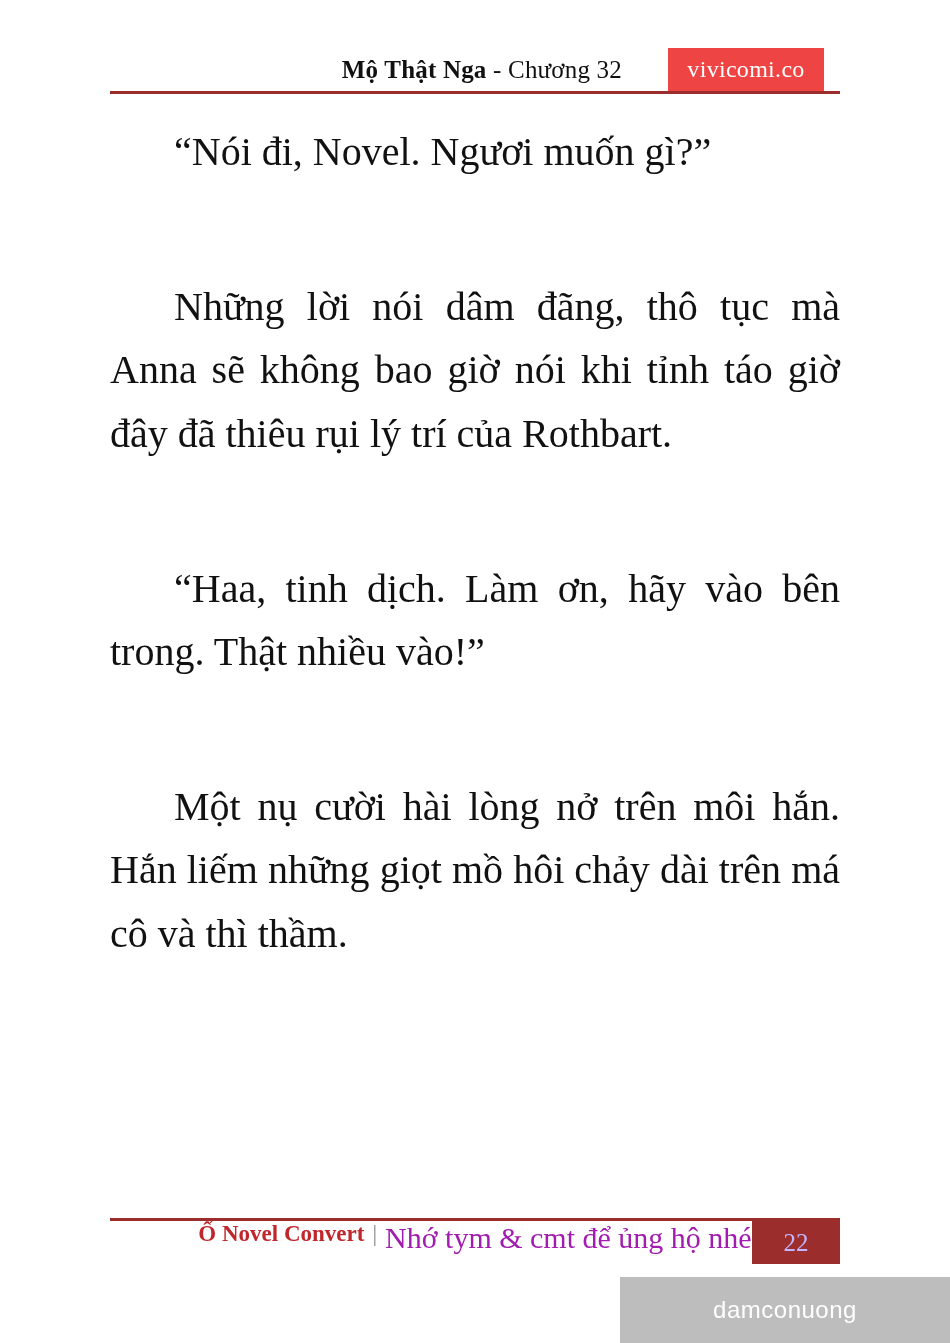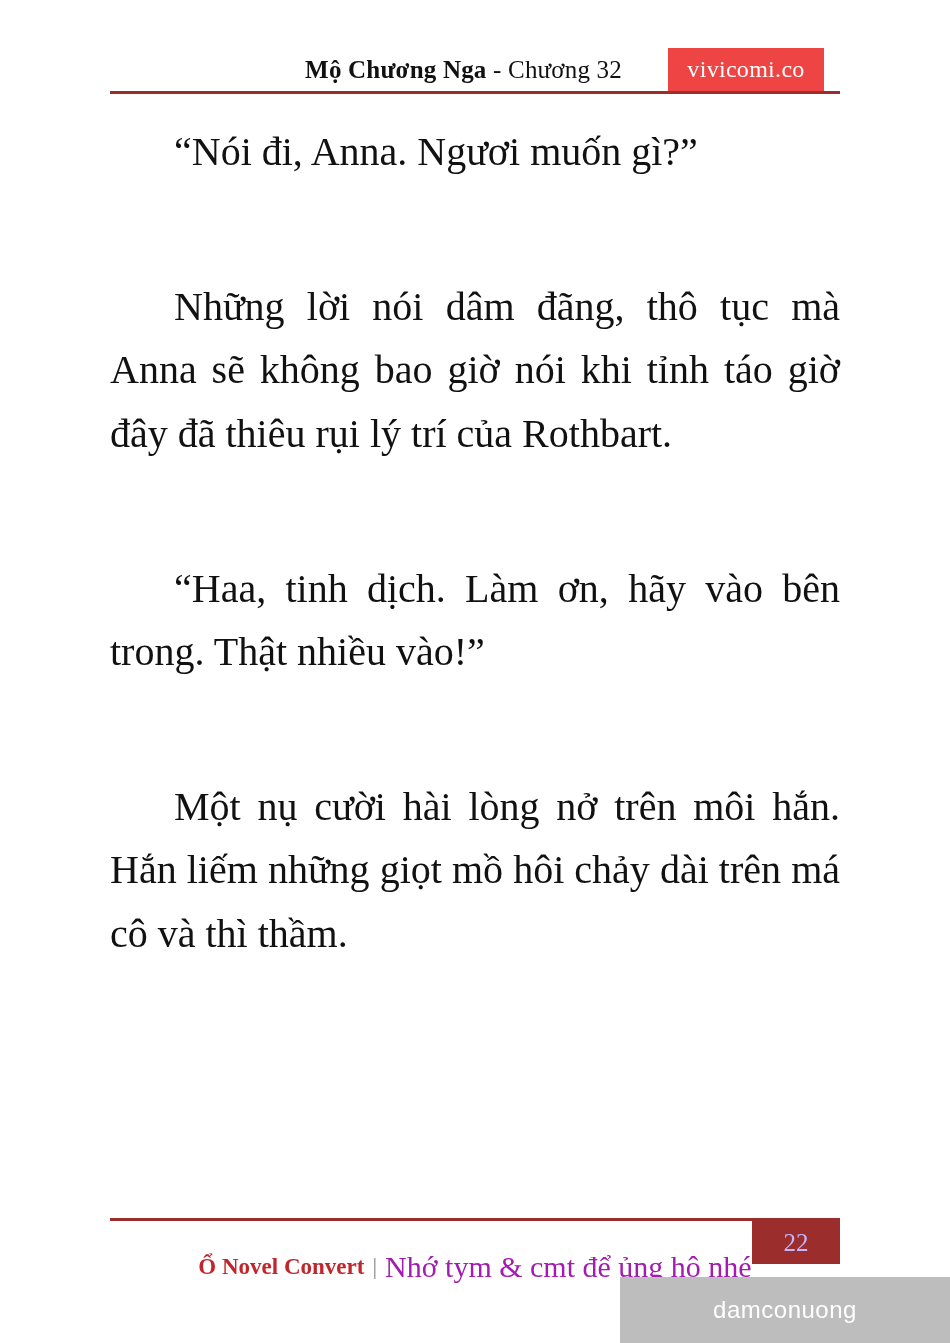--- a/index.html
+++ b/index.html
@@ -107,23 +107,21 @@
     height: 3px;
     background: #9b2d2d;
   }
   .footer-inner {
     position: absolute;
     left: 0;
     top: 3px;
     width: 730px;
     height: 43px;
     display: flex;
-    align-items: center;
-    justify-content: center;
-    margin-top: 24px;
+    justify-content: center;
   }
   .footer-brand {
     font-size: 23px;
     font-weight: bold;
     color: #c0272d;
     white-space: nowrap;
   }
   .footer-sep {
     color: #8a8a8a;
     font-size: 23px;
@@ -175,27 +173,27 @@
     font-size: 24px;
     letter-spacing: 0.5px;
   }
 </style>
 </head>
 <body>
 
 <div class="page">
 
   <div class="header">
-    <div class="header-title"><span class="bold">Mộ Chương Nga</span><span> - Chương 32</span></div>
+    <div class="header-title"><span class="bold">Mộ Thật Nga</span><span> - Chương 32</span></div>
     <div class="header-badge">vivicomi.co</div>
     <div class="header-rule"></div>
   </div>
 
   <div class="content">
-    <p class="para para-spacer-lg">“Nói đi, Anna. Ngươi muốn gì?”</p>
+    <p class="para para-spacer-lg">“Nói đi, Novel. Ngươi muốn gì?”</p>
     <p class="para para-spacer-lg">Những lời nói dâm đãng, thô tục mà Anna sẽ không bao giờ nói khi tỉnh táo giờ đây đã thiêu rụi lý trí của Rothbart.</p>
     <p class="para para-spacer-lg">“Haa, tinh dịch. Làm ơn, hãy vào bên trong. Thật nhiều vào!”</p>
     <p class="para last">Một nụ cười hài lòng nở trên môi hắn. Hắn liếm những giọt mồ hôi chảy dài trên má cô và thì thầm.</p>
   </div>
 
   <div class="footer">
     <div class="footer-rule"></div>
     <div class="footer-inner">
       <span class="footer-brand">Ổ Novel Convert</span>
       <span class="footer-sep">|</span>

